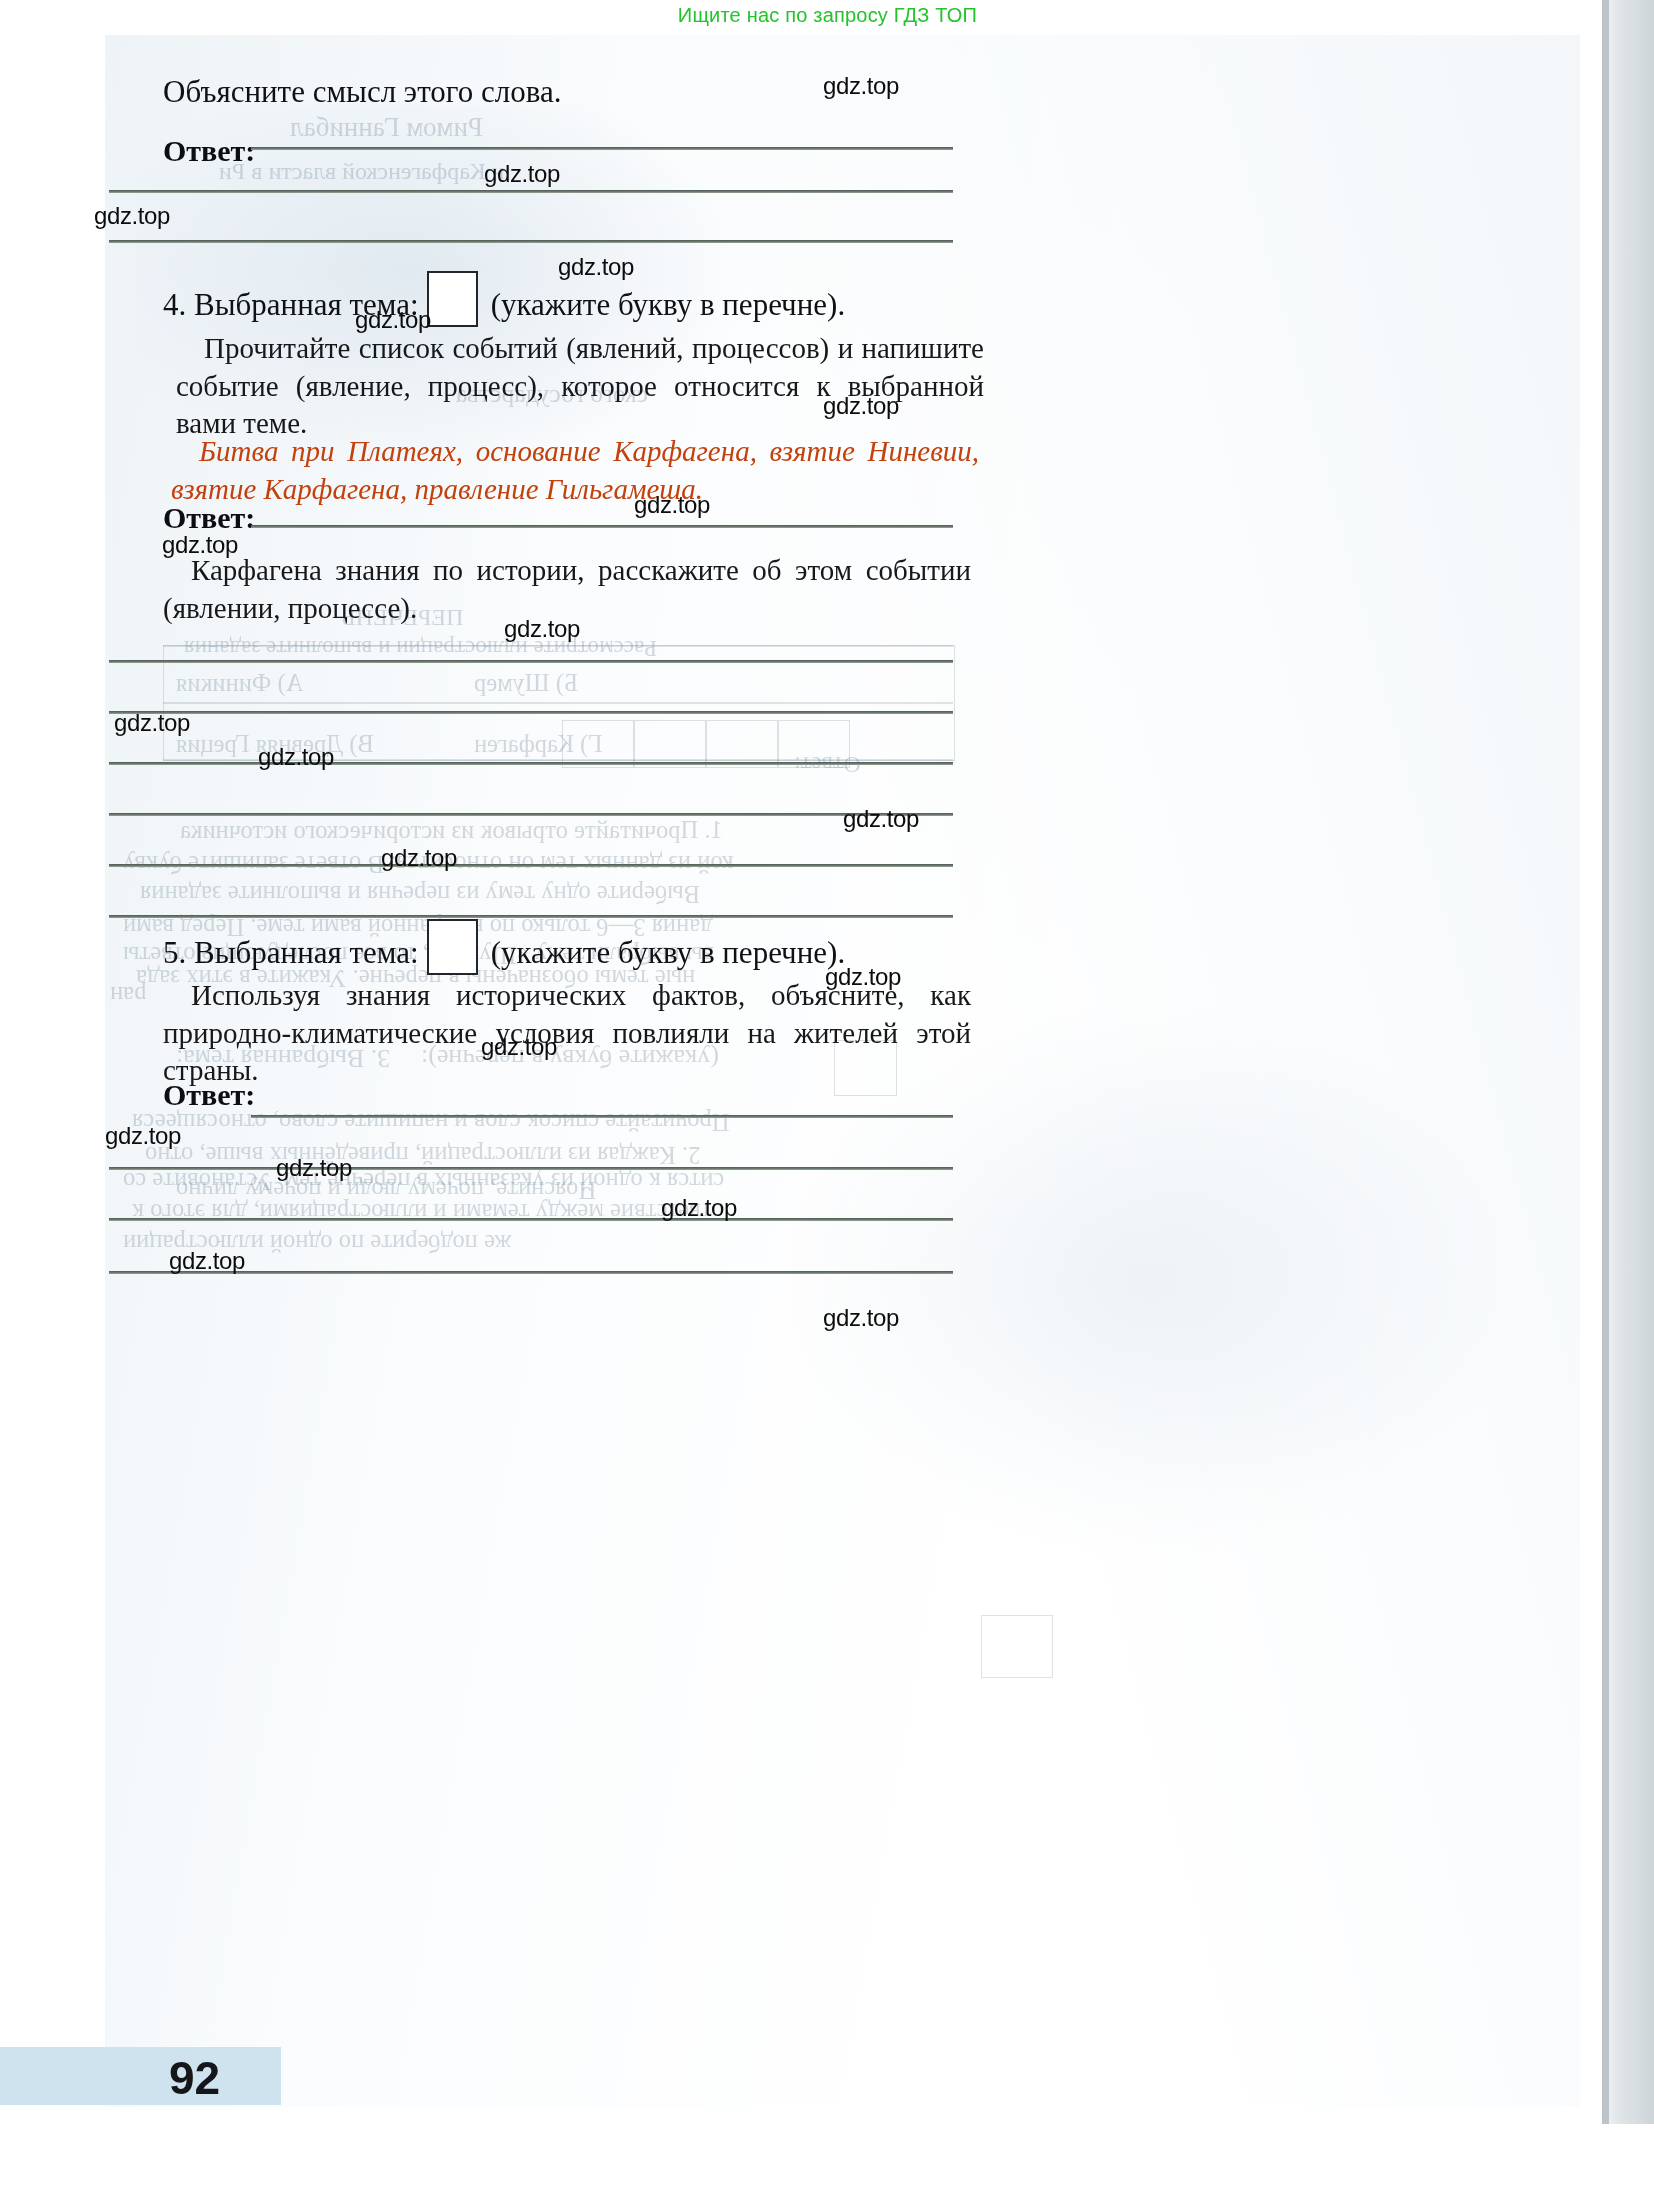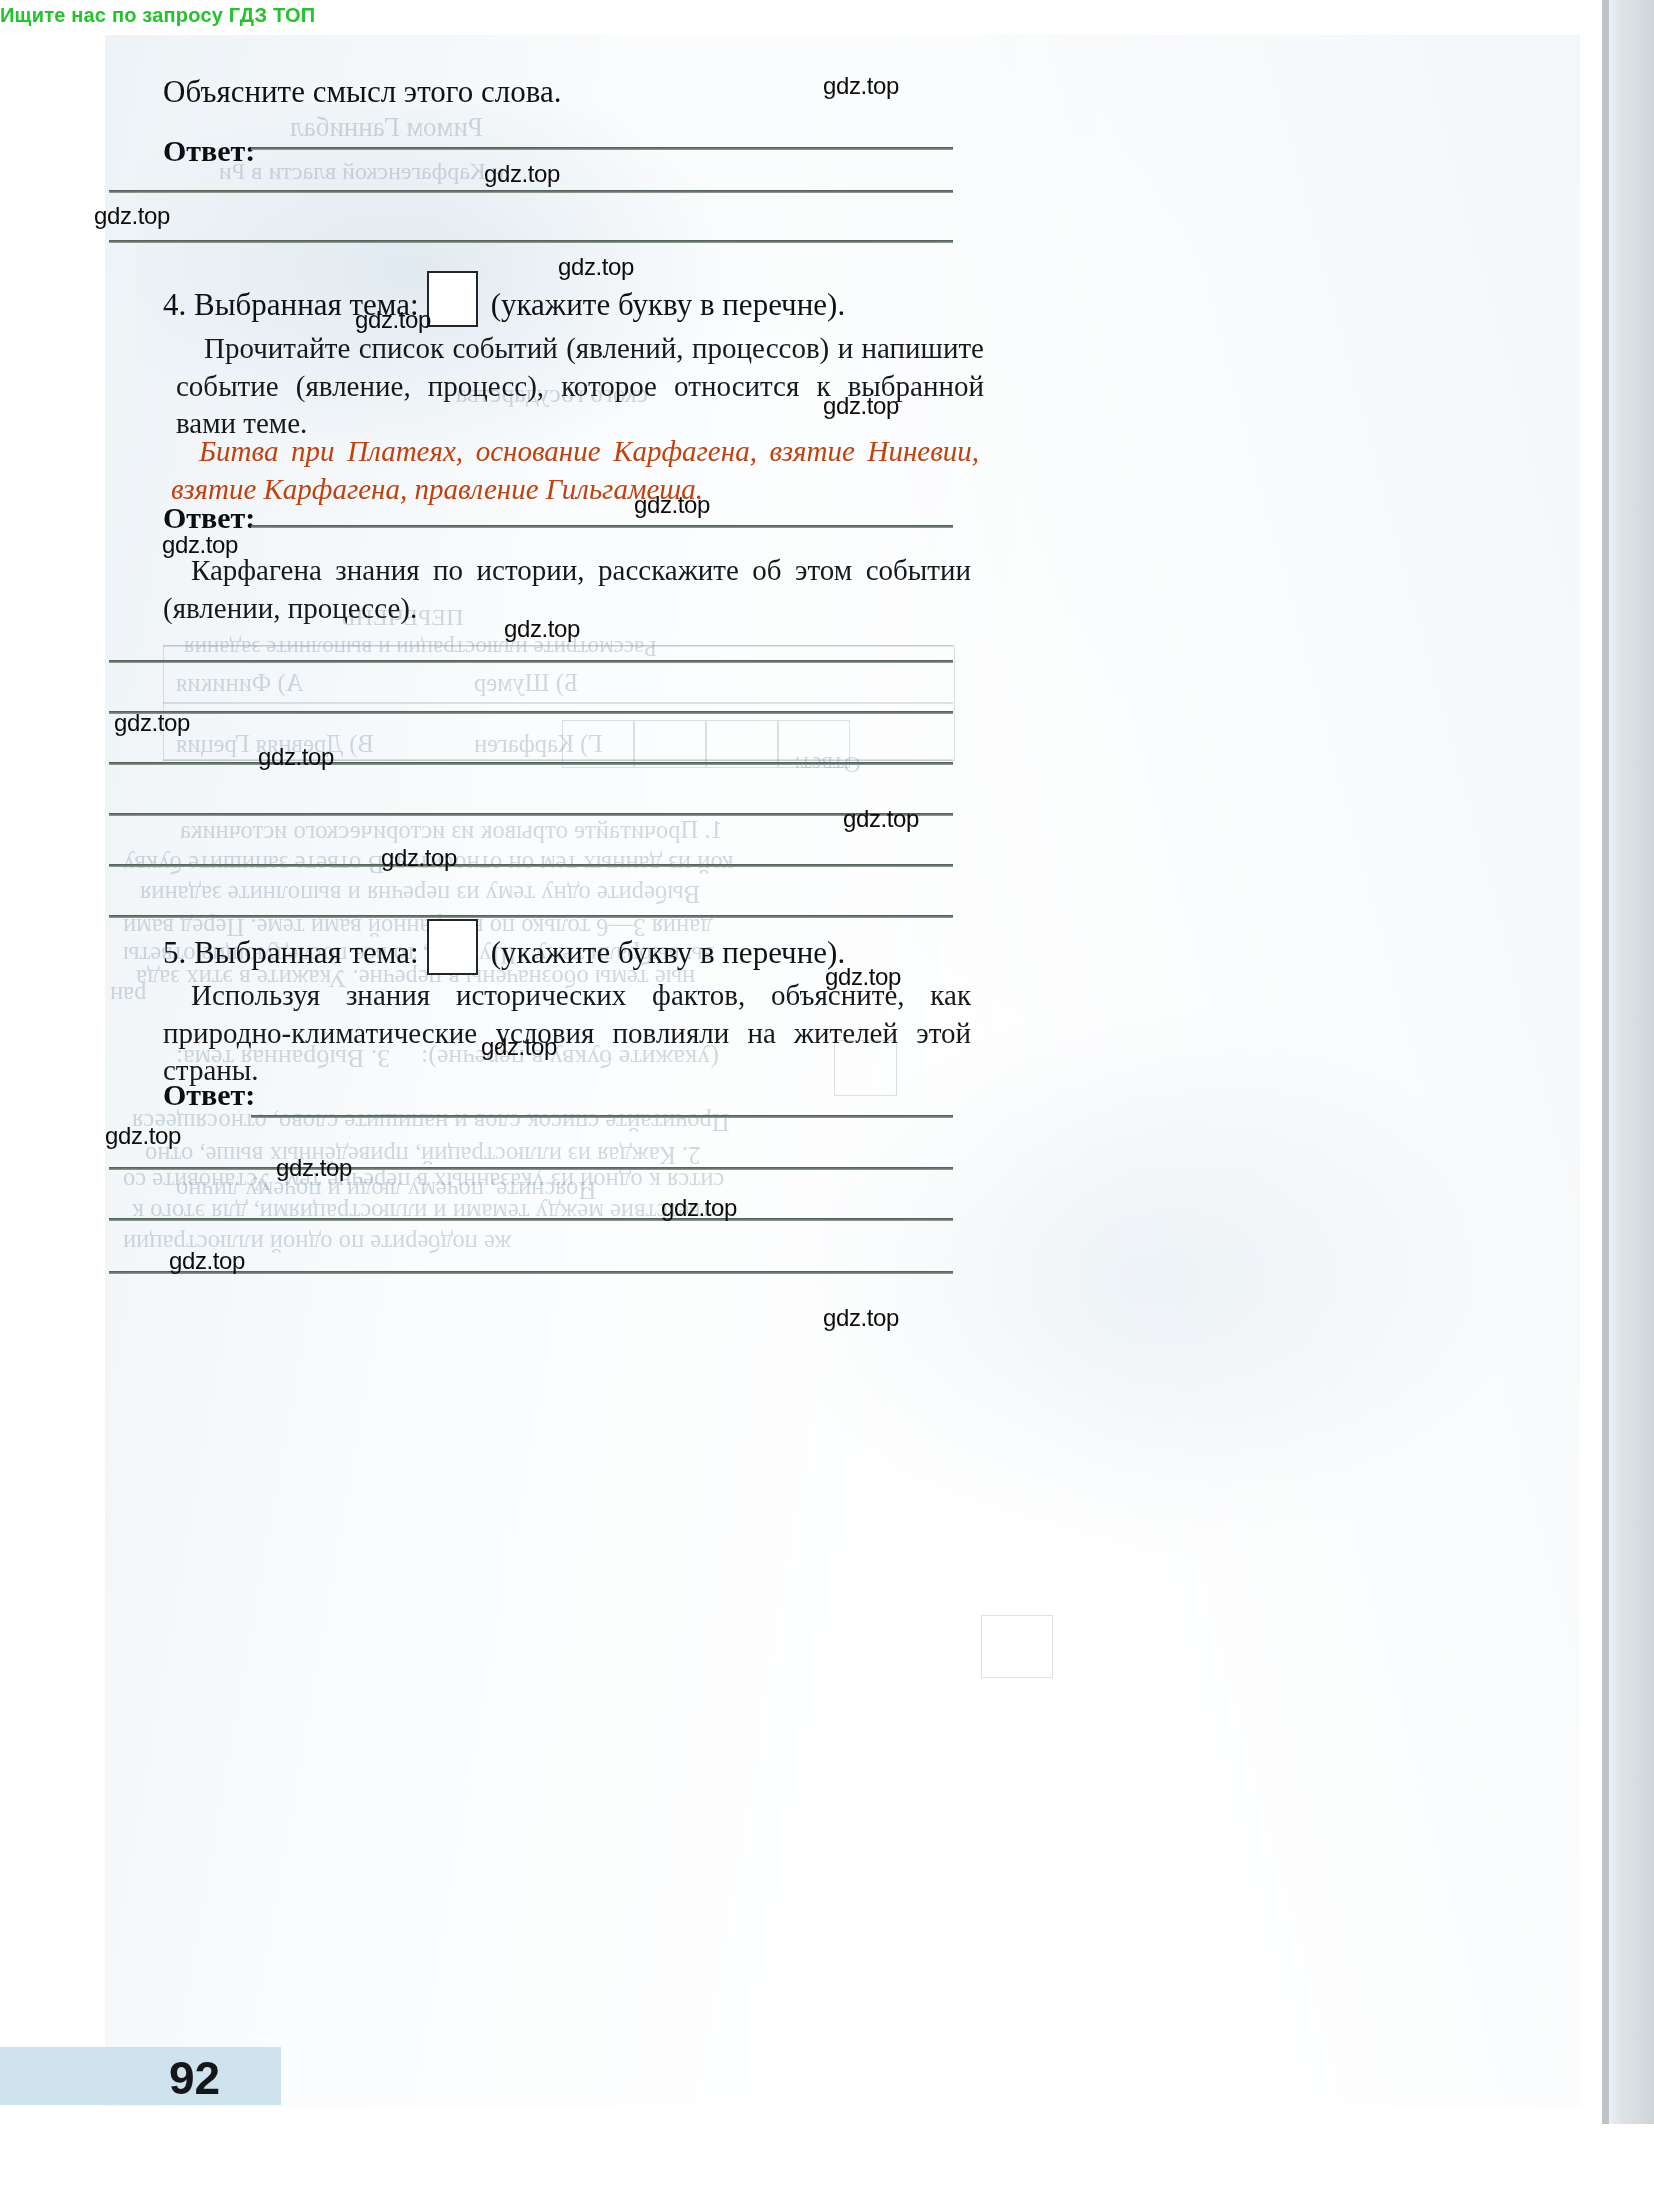--- a/index.html
+++ b/index.html
@@ -61,27 +61,27 @@
     right: 46px; top: 0;
     width: 7px; height: 2124px;
     background: #bcc4c9;
   }
 
   
   #promo-banner {
     position: absolute;
     left: 0; top: 0;
     width: 1655px; height: 30px;
+    text-align: center;
     line-height: 30px;
     font-family: "Liberation Sans", sans-serif;
     font-size: 20px;
     color: #22c32b;
     letter-spacing: 0.2px;
     white-space: nowrap;
-    font-weight: bold;
   }
 
   
   #content-column {
     position: absolute;
     left: 163px; top: 53px;
     width: 808px;
   }
 
   .body-text {

